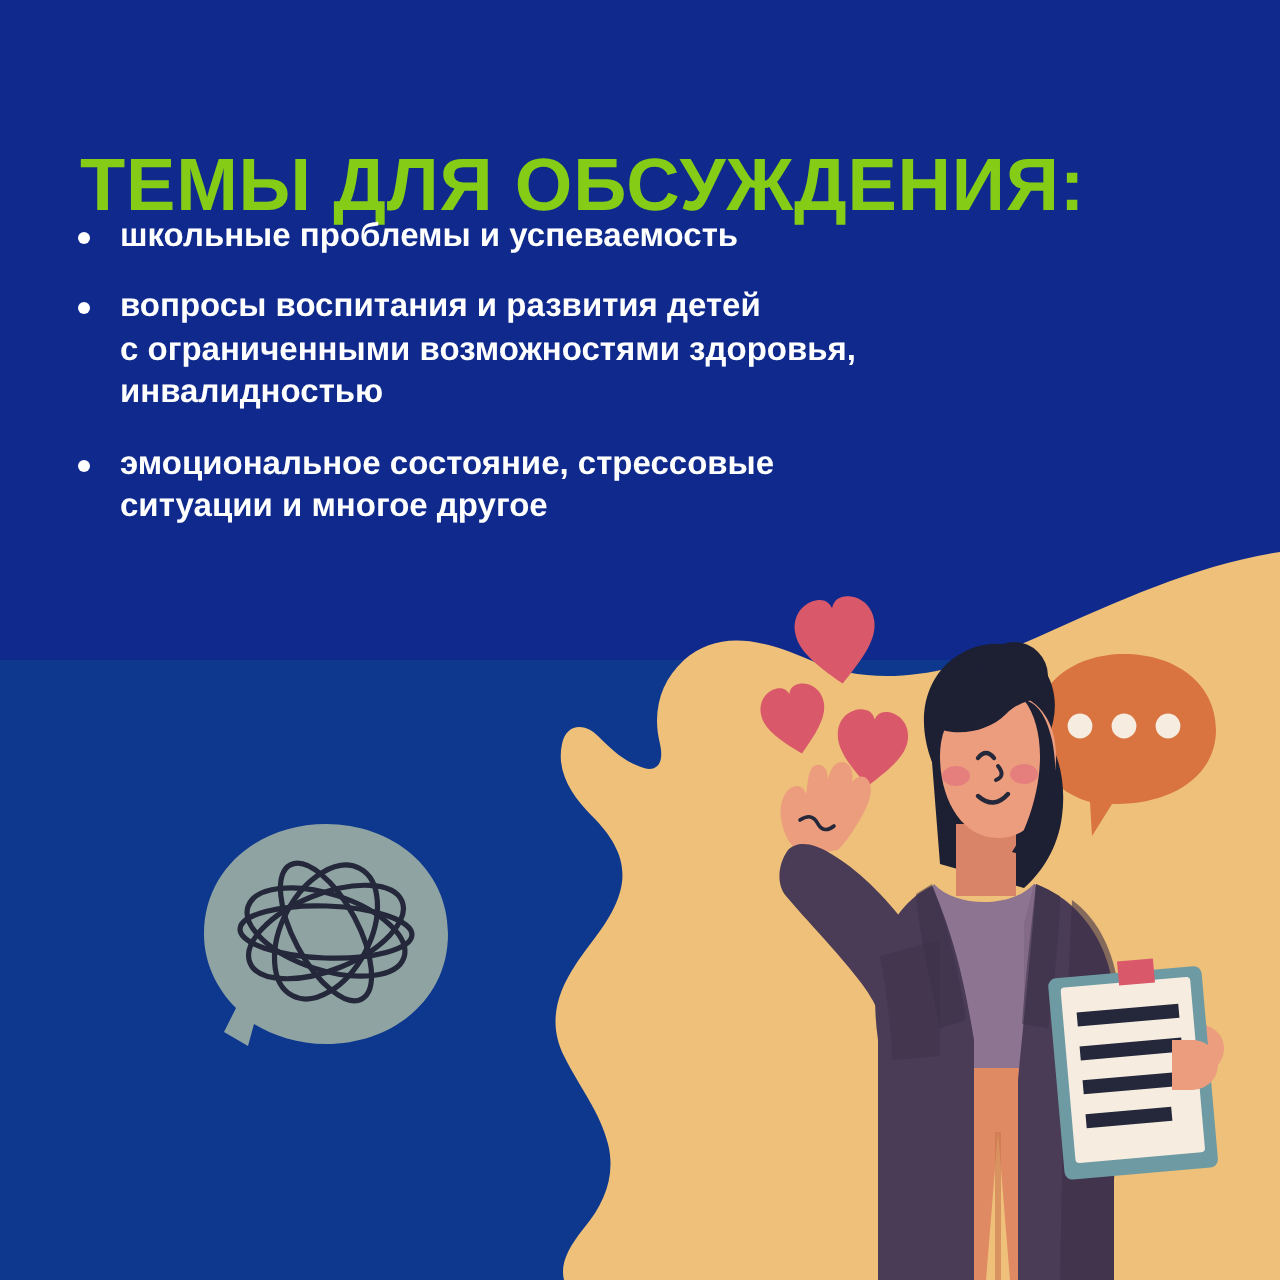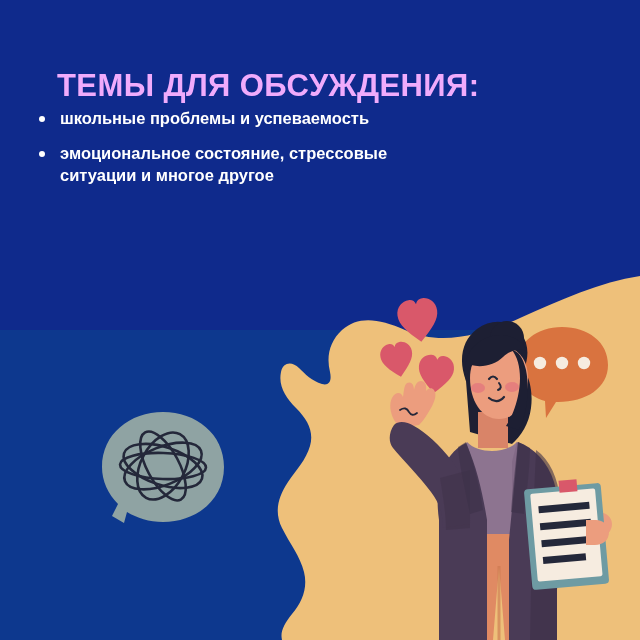--- a/index.html
+++ b/index.html
@@ -27,25 +27,25 @@
   #content {
     position: absolute;
     left: 0;
     top: 0;
     width: 640px;
     height: 640px;
     z-index: 5;
   }
   .title {
     position: absolute;
-    left: 57px;
+    left: 40px;
     top: 48px;
     width: 560px;
-    color: #f0abfc;
-    font-size: 31px;
+    color: #84cc16;
+    font-size: 37px;
     font-weight: bold;
     letter-spacing: 0.4px;
     line-height: 1.08;
     white-space: nowrap;
   }
   .bullets {
     position: absolute;
     left: 30px;
     top: 108px;
     width: 530px;
@@ -260,19 +260,25 @@
 
     <h1 class="title">ТЕМЫ ДЛЯ ОБСУЖДЕНИЯ:</h1>
 
     <ul class="bullets">
       <li class="bullet">
         <span class="dot"></span>
         <span class="btext">школьные проблемы и успеваемость</span>
       </li>
       <li class="bullet">
         <span class="dot"></span>
+        <span class="btext">вопросы воспитания и развития детей
+с ограниченными возможностями здоровья,
+инвалидностью</span>
+      </li>
+      <li class="bullet">
+        <span class="dot"></span>
         <span class="btext">эмоциональное состояние, стрессовые
 ситуации и многое другое</span>
       </li>
     </ul>
 
   </div>
 </div>
 
 </body></html>

